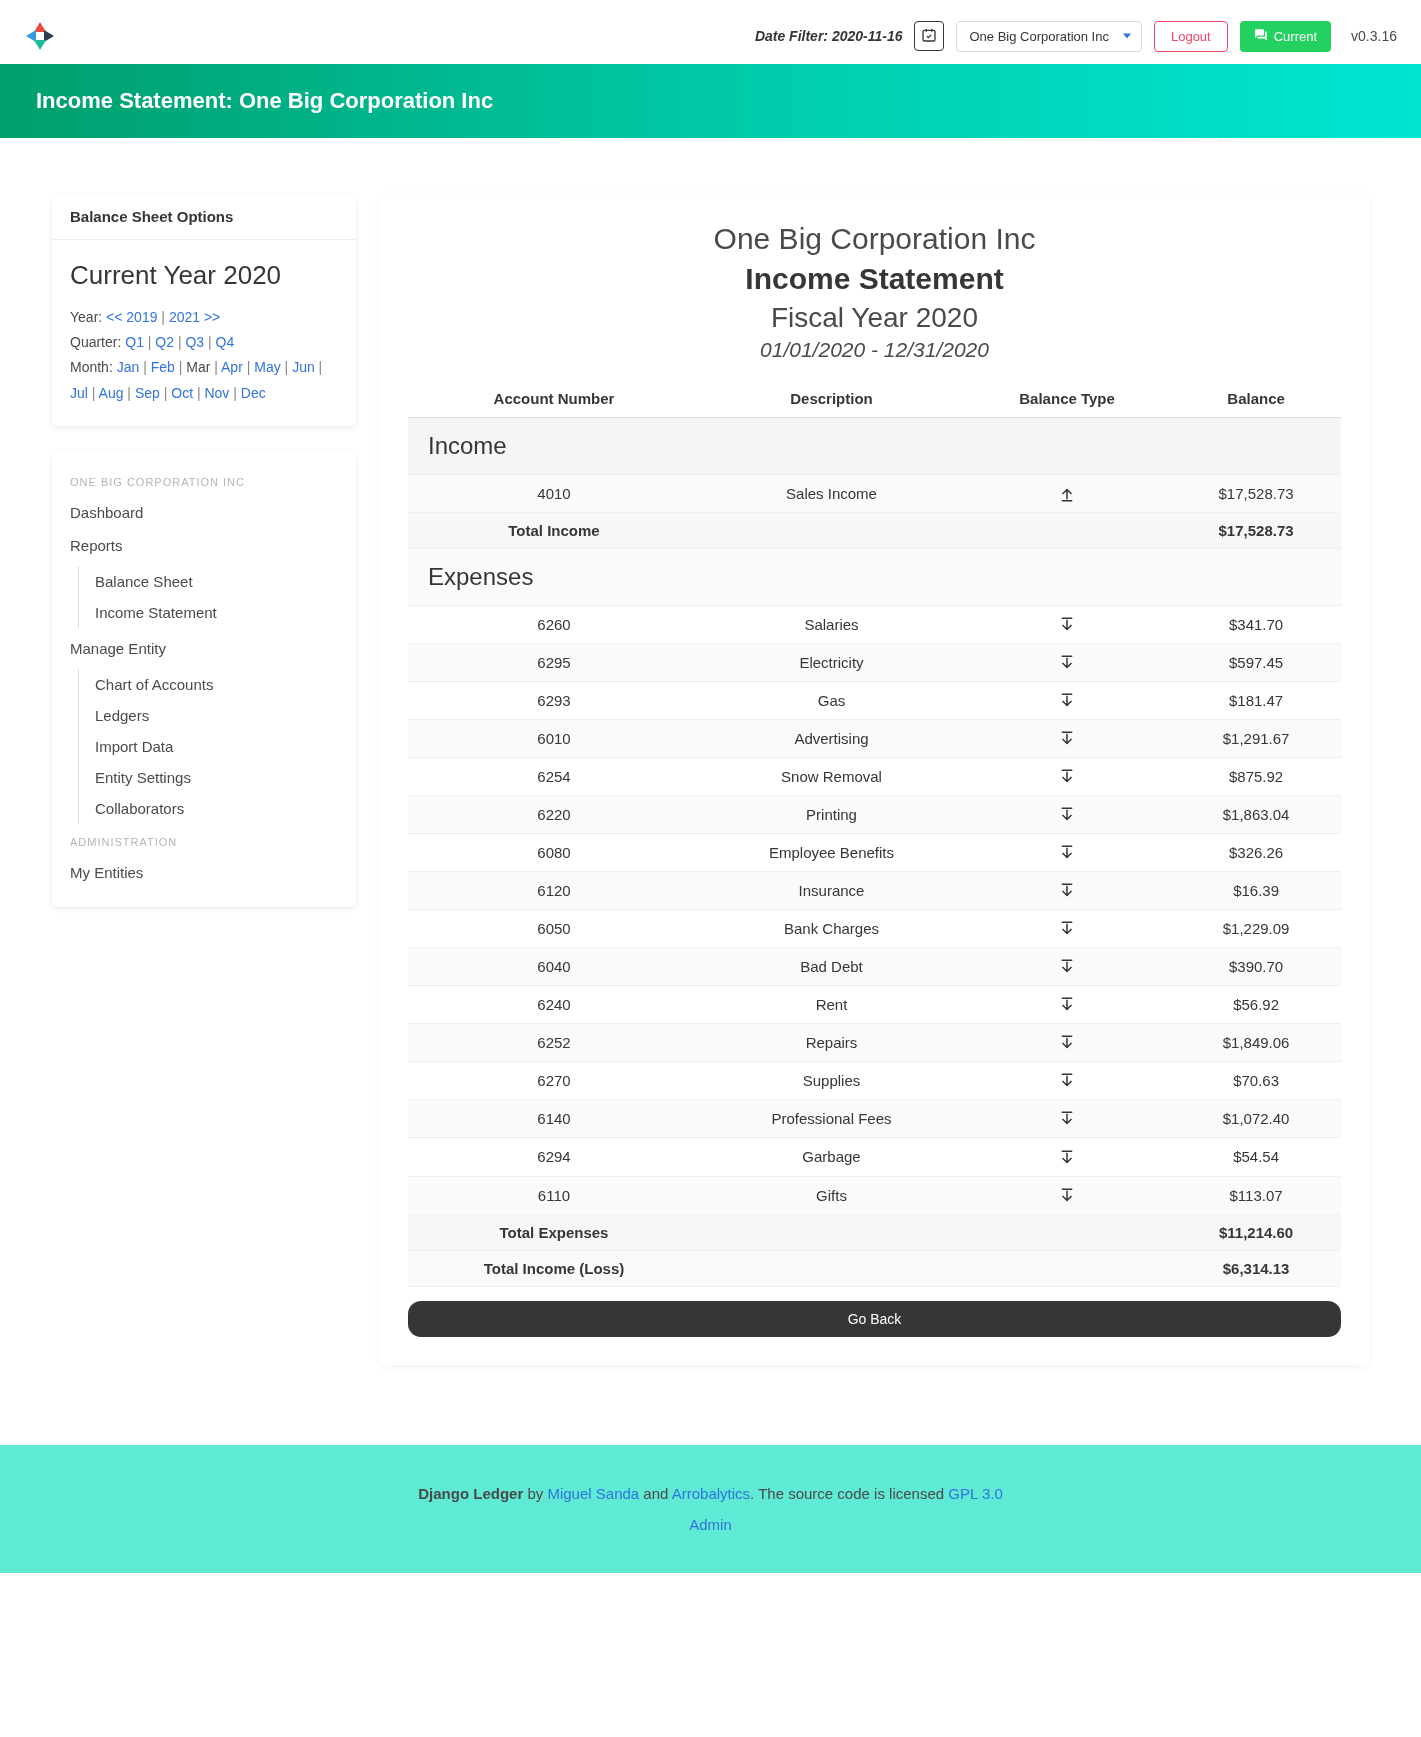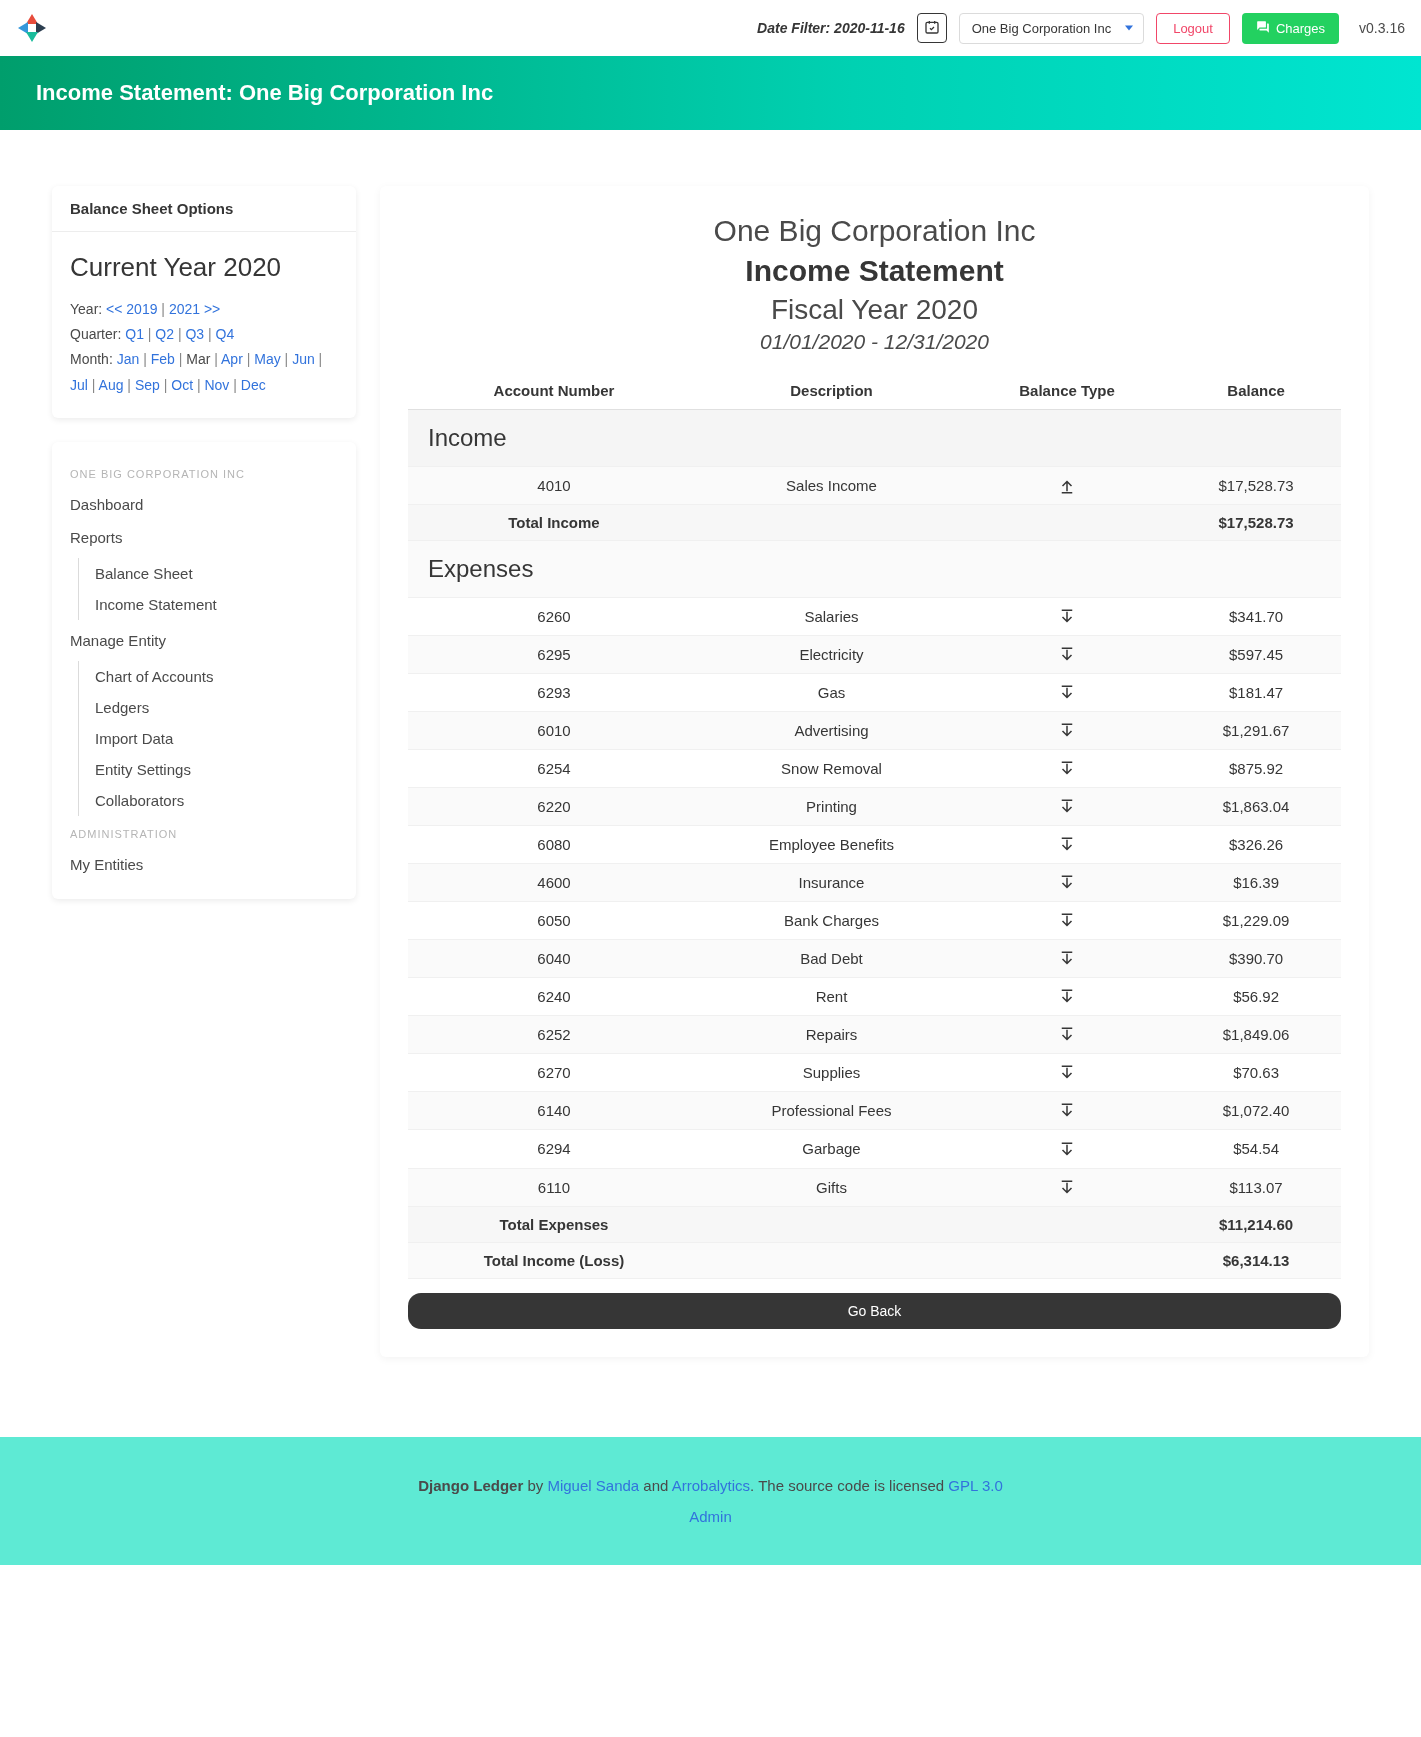--- a/index.html
+++ b/index.html
@@ -1,19 +1,19 @@
 <!DOCTYPE html>
 <html><head>
 <meta charset="utf-8">
 <style>
 * { margin: 0; padding: 0; box-sizing: border-box; }
 body { font-family: -apple-system, BlinkMacSystemFont, "Segoe UI", Helvetica, Arial, sans-serif; color: #363636; background: #fff; }
 
 
-.topbar { display: flex; align-items: center; padding: 12px 16px; gap: 12px; }
+.topbar { display: flex; align-items: center; padding: 12px 24px; gap: 12px; margin-top: 8px; }
 .logo { width: 32px; height: 32px; }
 .topbar-spacer { flex: 1; }
 .date-filter { font-style: italic; font-weight: 600; font-size: 14px; color: #363636; }
 .date-icon-btn { width: 30px; height: 30px; border: 1px solid #363636; border-radius: 4px; display: flex; align-items: center; justify-content: center; cursor: pointer; background: #fff; }
 .entity-select { border: 1px solid #dbdbdb; border-radius: 4px; padding: 7px 32px 7px 12px; font-size: 13px; background: #fff; cursor: pointer; position: relative; }
 .entity-select::after { content: ''; position: absolute; right: 10px; top: 50%; transform: translateY(-50%); width: 0; height: 0; border-left: 4px solid transparent; border-right: 4px solid transparent; border-top: 5px solid #3273dc; }
 .btn-logout { border: 1px solid #f14668; color: #f14668; background: #fff; padding: 7px 16px; border-radius: 4px; font-size: 13px; cursor: pointer; }
 .btn-feedback { background: #23d160; color: #fff; border: none; padding: 7px 14px; border-radius: 4px; font-size: 13px; cursor: pointer; display: flex; align-items: center; gap: 6px; }
 .version { font-size: 14px; color: #4a4a4a; margin-left: 8px; }
 
@@ -91,21 +91,21 @@
   <div class="entity-select">
     <span>One Big Corporation Inc</span>
   </div>
   <button class="btn-logout">Logout</button>
   <button class="btn-feedback">
     <span>
       <svg width="14" height="14" viewBox="0 0 24 24" fill="#fff">
           <path d="M21 6h-2v9H6v2c0 .55.45 1 1 1h11l4 4V7c0-.55-.45-1-1-1zm-4 6V3c0-.55-.45-1-1-1H3c-.55 0-1 .45-1 1v14l4-4h10c.55 0 1-.45 1-1z"></path>
         </svg>
     </span>
-    <span>Charges</span>
+    <span>Current</span>
   </button>
   <span class="version">v0.3.16</span>
 </div>
 
 <div class="hero">
   <h1>Income Statement: One Big Corporation Inc</h1>
 </div>
 
 <div class="container">
   <div class="left-col">
@@ -264,21 +264,21 @@
           </tr>
           <tr>
             <td>6080</td>
             <td>Employee Benefits</td>
             <td class="icon-cell"><span><svg viewBox="0 0 24 24" fill="none" stroke="#363636" stroke-width="2">
                   <path d="M12 5v13M6 12l6 6 6-6M5 3h14"></path>
                 </svg></span></td>
             <td>$326.26</td>
           </tr>
           <tr>
-            <td>4600</td>
+            <td>6120</td>
             <td>Insurance</td>
             <td class="icon-cell"><span><svg viewBox="0 0 24 24" fill="none" stroke="#363636" stroke-width="2">
                   <path d="M12 5v13M6 12l6 6 6-6M5 3h14"></path>
                 </svg></span></td>
             <td>$16.39</td>
           </tr>
           <tr>
             <td>6050</td>
             <td>Bank Charges</td>
             <td class="icon-cell"><span><svg viewBox="0 0 24 24" fill="none" stroke="#363636" stroke-width="2">

